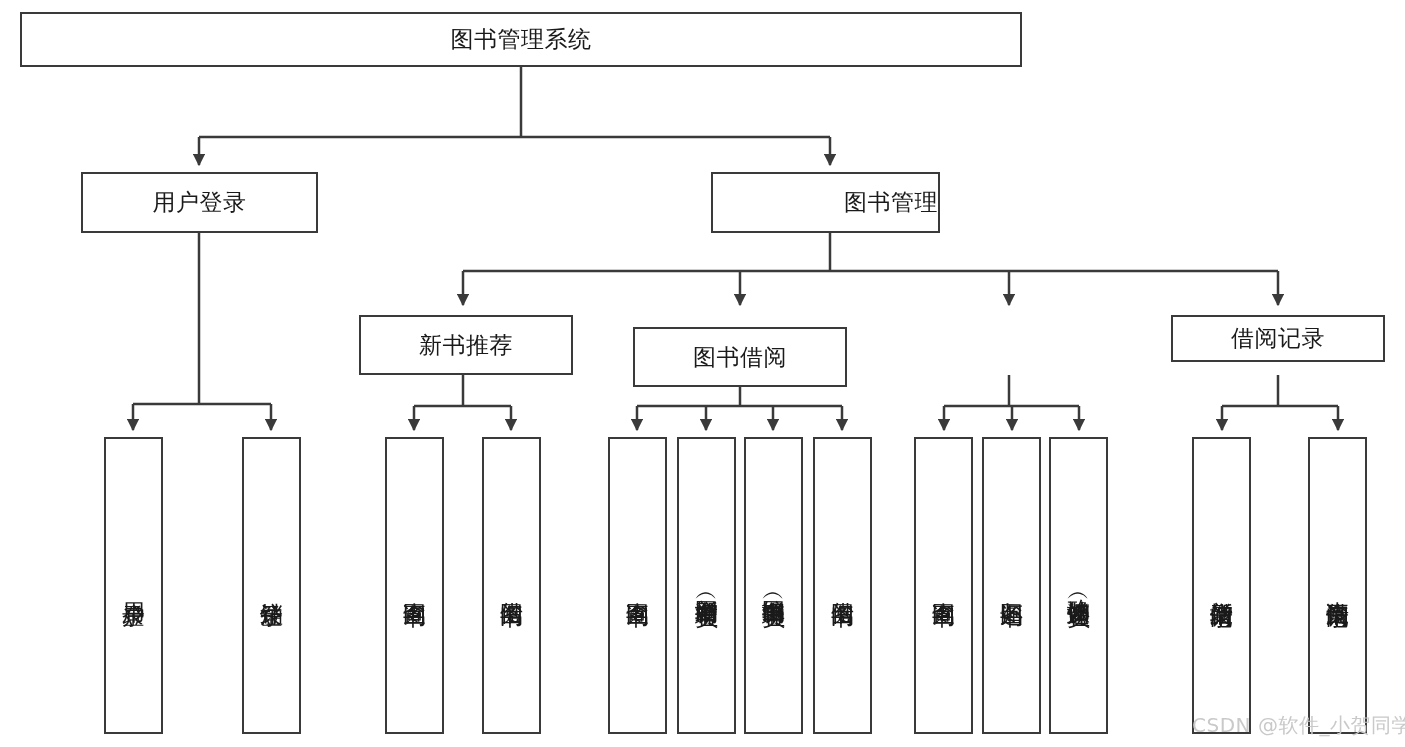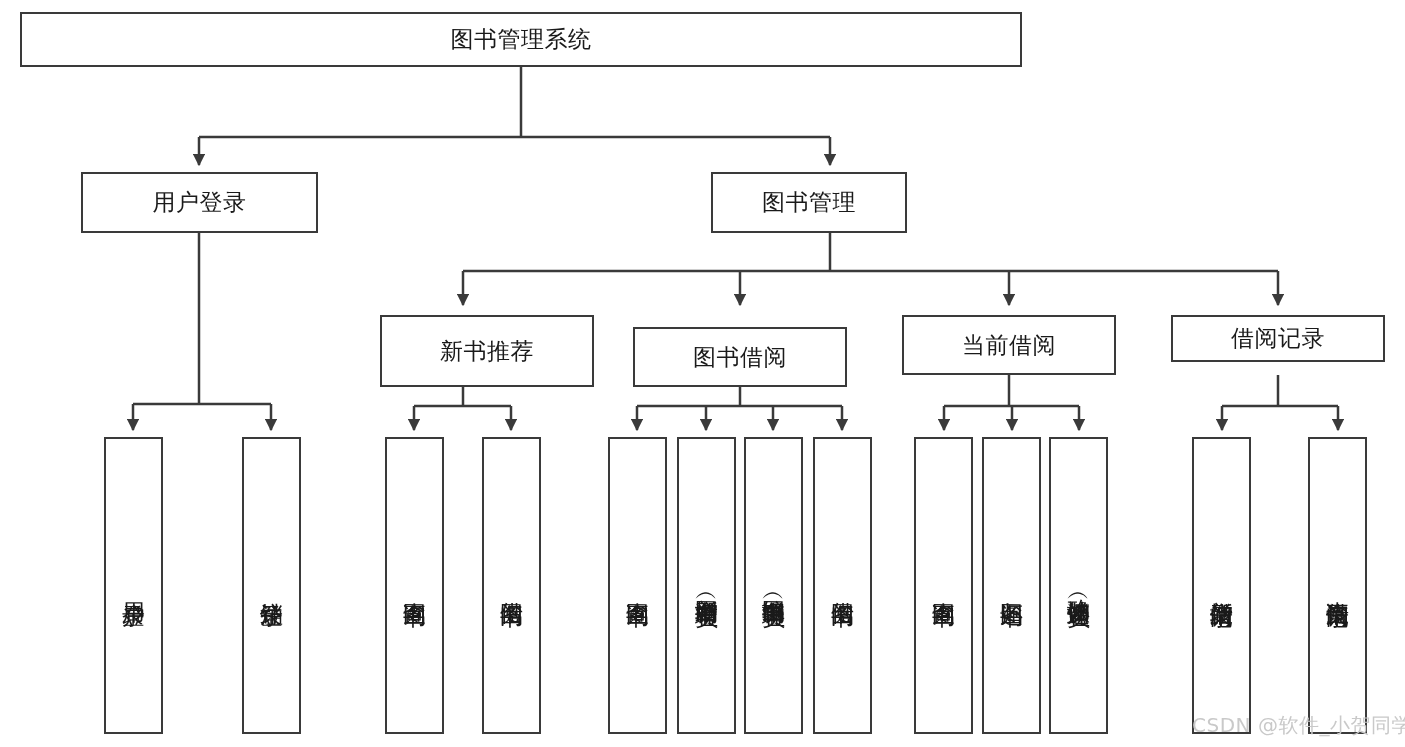--- a/index.html
+++ b/index.html
@@ -118,32 +118,29 @@
     </g>
   </svg>
 
   <div class="node horiz" style="left:20px; top:12px; width:1002px; height:55px;">
     <span>图书管理系统</span>
   </div>
 
   <div class="node horiz" style="left:81px; top:172px; width:237px; height:61px;">
     <span>用户登录</span>
   </div>
-  <div class="node horiz" style="left:711px; top:172px; width:196px; height:61px;">
+  <div class="node horiz" style="left:711px; top:172px; width:229px; height:61px;justify-content:flex-end;">
     <span>图书管理</span>
   </div>
 
-  <div class="node horiz" style="left:380px; top:315px; width:214px; height:72px;">
+  <div class="node horiz" style="left:359px; top:315px; width:214px; height:60px;">
     <span>新书推荐</span>
   </div>
   <div class="node horiz" style="left:633px; top:327px; width:214px; height:60px;">
     <span>图书借阅</span>
-  </div>
-  <div class="node horiz" style="left:902px; top:315px; width:214px; height:60px;">
-    <span>当前借阅</span>
   </div>
   <div class="node horiz" style="left:1171px; top:315px; width:214px; height:47px;">
     <span>借阅记录</span>
   </div>
 
   <div class="node vert" style="left:104px; top:437px; width:59px; height:297px;">
     <span class="vtext">用户登录</span>
   </div>
   <div class="node vert" style="left:242px; top:437px; width:59px; height:297px;">
     <span class="vtext">注销登录</span>

